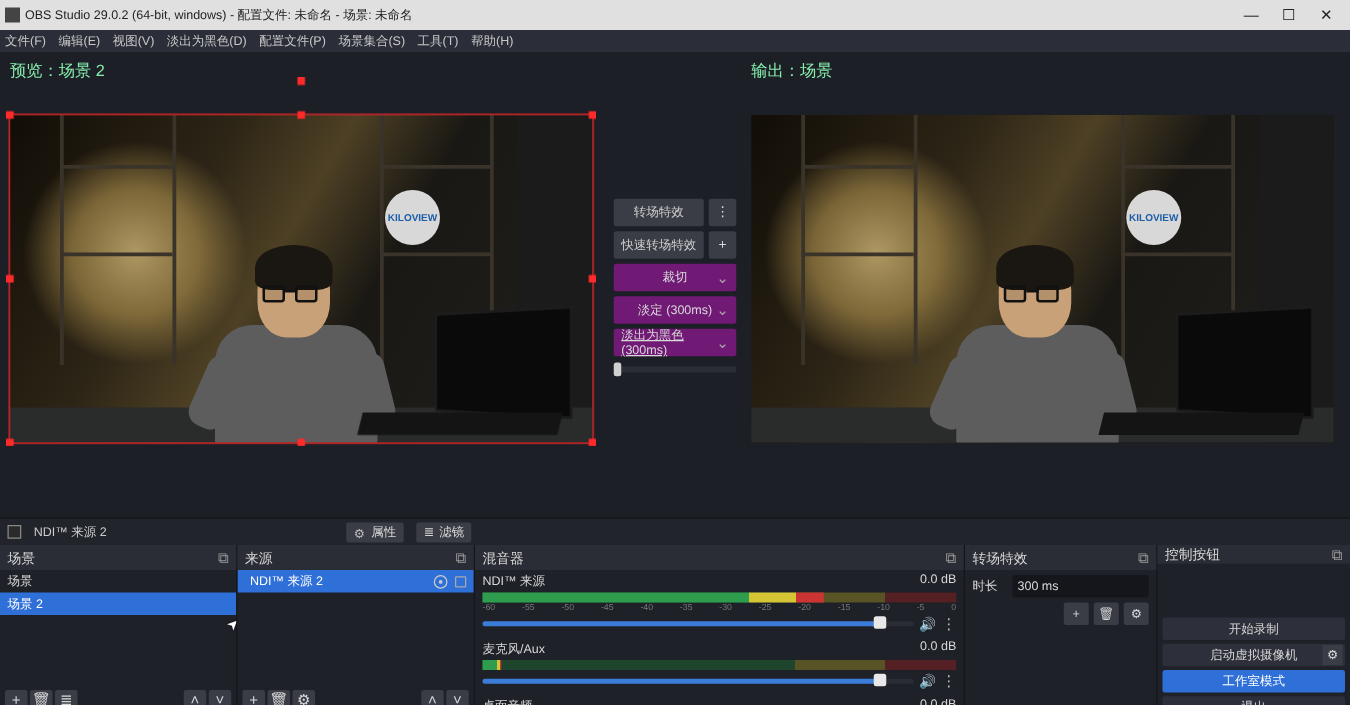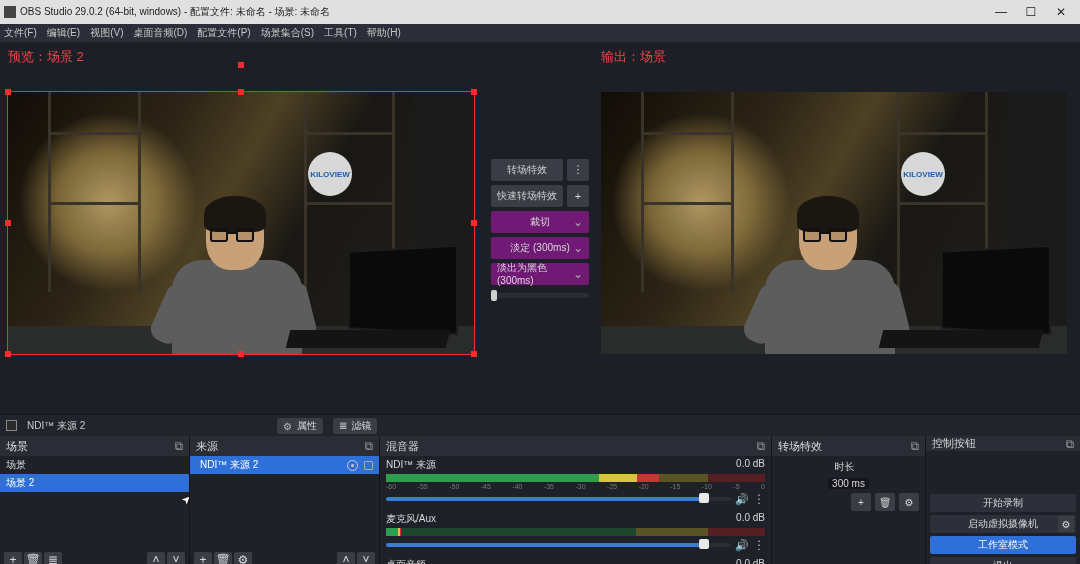--- a/index.html
+++ b/index.html
@@ -5,21 +5,21 @@
 * { margin: 0; padding: 0; box-sizing: border-box; font-family: "Segoe UI", Arial, sans-serif; }
 body { background: #181a1f; color: #d8d8d8; width: 1080px; height: 564px; overflow: hidden; font-size: 11px; }
 .titlebar { height: 18px; background: #e0e0e0; color: #222; display: flex; align-items: center; padding: 12px 4px; font-size: 10px; }
 .titlebar .icon { width: 12px; height: 12px; background: #444; margin-right: 4px; }
 .titlebar .spacer { flex: 1; }
 .titlebar .wbtn { width: 30px; text-align: center; font-size: 12px; }
 .menubar { height: 18px; background: #2b2e38; display: flex; align-items: center; padding: 0 4px; font-size: 10px; gap: 10px; color: #c8c8c8; }
 .menubar span { cursor: default; }
 .previews { display: flex; height: 372px; background: #1d1f26; }
 .preview { flex: 1; position: relative; padding: 6px 8px 0 8px; }
-.preview-label { font-size: 13px; color: #ef4444; margin-bottom: 4px; }
+.preview-label { font-size: 13px; color: #86efac; margin-bottom: 4px; }
 .video-frame { position: relative; width: 466px; height: 262px; background: linear-gradient(120deg, #110d07 0%, #2d2516 30%, #4d4024 45%, #1a1814 60%, #22201c 100%); margin-top: 26px; }
 .video-frame.right { margin-top: 26px; }
 .scene-content { position:absolute; inset:0; overflow:hidden; }
 .shelf-v { position:absolute; background:#3a332a; width:3px; }
 .shelf-h { position:absolute; background:#3a332a; height:3px; }
 .curtain { position:absolute; right:0; top:0; width:60px; height:100%; background:#1a1b1a; }
 .light-glow { position:absolute; width:180px; height:180px; border-radius:50%; left:10px; top:20px; background:radial-gradient(circle,#e6c984 0%,#9f8447 40%,rgba(0,0,0,0) 70%); opacity:0.7; }
 .logo-disc { position:absolute; left:300px; top:60px; width:44px; height:44px; background:#d8d8d8; border-radius:50%; display:flex; align-items:center; justify-content:center; font-size:8px; color:#1e5ea8; font-weight:bold; }
 .person { position:absolute; left:140px; bottom:0; width:170px; height:160px; }
 .head { width:58px; height:70px; background:#c9a178; border-radius:46% 46% 40% 40%; position:absolute; left:58px; top:6px; }
@@ -75,21 +75,21 @@
 .vol-row { display:flex; align-items:center; gap:4px; margin-top:2px; }
 .vol-slider { flex:1; height:4px; background:#2a2d34; position:relative; border-radius:2px; }
 .vol-slider .track { position:absolute; left:0; top:0; bottom:0; background:#3a7cd8; border-radius:2px; }
 .vol-slider .thumb { position:absolute; top:-4px; width:10px; height:10px; background:#e8e8e8; border-radius:2px; }
 .speaker { font-size:11px; color:#ddd; }
 .dots { font-size:12px; color:#bbb; }
 
 .trans-body { padding:4px 6px; display:flex; flex-direction:column; gap:4px; font-size:10px; }
 .tb-dd { background:#3a3d46; height:18px; display:flex; align-items:center; justify-content:center; position:relative; border-radius:2px; }
 .tb-dd::after { content:"⌄"; position:absolute; right:6px; }
-.tb-row { display:flex; align-items:center; gap:4px;flex-direction:column; }
+.tb-row { display:flex; align-items:center; gap:4px; }
 .tb-row .lbl { width:28px; }
 .tb-inp { flex:1; background:#14161b; height:18px; display:flex; align-items:center; padding:0 4px; border-radius:2px; }
 .tb-btns { display:flex; gap:4px; justify-content:flex-end; }
 .sq-btn { width:20px; height:18px; background:#3a3d46; display:flex; align-items:center; justify-content:center; border-radius:2px; }
 
 .ctrl-body { padding:3px 4px; display:flex; flex-direction:column; gap:3px; }
 .ctrl-btn { height:18px; background:#2d303a; display:flex; align-items:center; justify-content:center; font-size:10px; border-radius:2px; position:relative; }
 .ctrl-btn.active { background:#2f6fd8; color:#fff; }
 .ctrl-btn .gear-right { position:absolute; right:2px; width:16px; height:16px; background:#3a3d46; display:flex; align-items:center; justify-content:center; }
 .eye { width:11px; height:11px; display:inline-block; border:1px solid #ccc; border-radius:50%; position:relative; }
@@ -107,21 +107,21 @@
   <span class="spacer"></span>
   <span class="wbtn">—</span>
   <span class="wbtn">☐</span>
   <span class="wbtn">✕</span>
 </div>
 
 <div class="menubar">
   <span>文件(F)</span>
   <span>编辑(E)</span>
   <span>视图(V)</span>
-  <span>桌面音频(D)</span>
+  <span>淡出为黑色(D)</span>
   <span>配置文件(P)</span>
   <span>场景集合(S)</span>
   <span>工具(T)</span>
   <span>帮助(H)</span>
 </div>
 
 <div class="previews">
 
   <div class="preview">
     <div class="preview-label">预览：场景 2</div>
@@ -181,21 +181,21 @@
       <div class="cc-square">
           <span>+</span>
         </div>
     </div>
     <div class="cc-dd" style="justify-content:center;">
         <span>裁切</span>
       </div>
     <div class="cc-dd" style="justify-content:center;">
         <span>淡定 (300ms)</span>
       </div>
-    <div class="cc-dd" style="justify-content:center;">
+    <div class="cc-dd" style="justify-content:center;text-decoration:underline;">
         <span>淡出为黑色 (300ms)</span>
       </div>
     <div class="slider-track">
         <div class="slider-thumb"></div>
       </div>
   </div>
 
   <div class="preview">
     <div class="preview-label">输出：场景</div>
     <div class="video-frame right">

